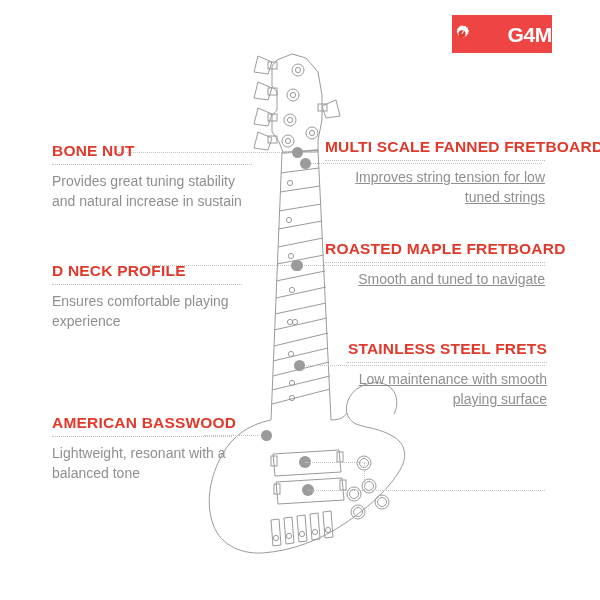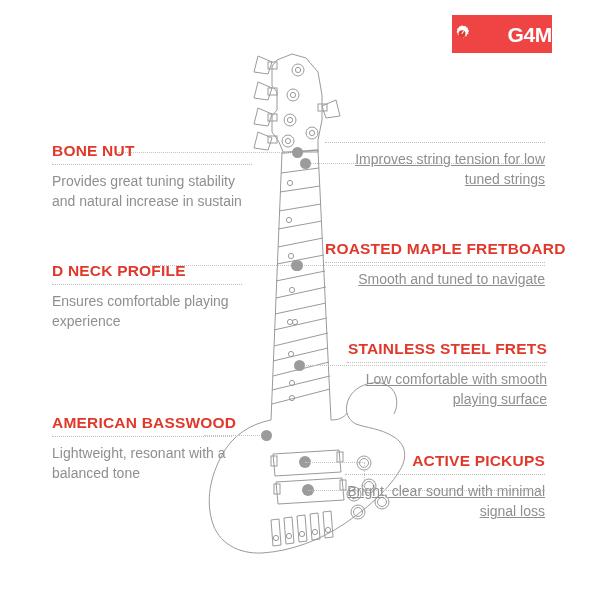--- a/index.html
+++ b/index.html
@@ -259,47 +259,43 @@
 
   <div class="callout left" style="left:52px; top:262px; width:190px;">
     <div class="title-wrap">
       <span class="title">D NECK PROFILE</span>
     </div>
     <div class="rule"></div>
     <div class="desc">Ensures comfortable playing experience</div>
   </div>
 
   <div class="callout right" style="left:325px; top:138px; width:220px;">
+    <div class="title-wrap">
+      <span class="title">MULTI SCALE FANNED FRETBOARD</span>
+    </div>
     <div class="rule"></div>
     <div class="desc">Improves string tension for low tuned strings</div>
   </div>
 
   <div class="callout right" style="left:325px; top:240px; width:220px;">
     <div class="title-wrap">
       <span class="title">ROASTED MAPLE FRETBOARD</span>
     </div>
     <div class="rule"></div>
     <div class="desc">Smooth and tuned to navigate</div>
   </div>
 
   <div class="callout right" style="left:347px; top:340px; width:200px;">
     <div class="title-wrap">
       <span class="title">STAINLESS STEEL FRETS</span>
     </div>
     <div class="rule"></div>
-    <div class="desc">Low comfortable with smooth playing surface</div>
-  </div>
-
-  <div class="callout right" style="left:345px; top:452px; width:200px;">
-    <div class="title-wrap">
-      <span class="title">ACTIVE PICKUPS</span>
-    </div>
-    <div class="rule"></div>
-    <div class="desc">Bright, clear sound with minimal signal loss</div>
-  </div>
+    <div class="desc">Low maintenance with smooth playing surface</div>
+  </div>
+
 
   <div class="logo-box">
     <svg class="logo-gear" viewBox="0 0 24 24">
       <path fill="#ffffff" d="M12 1.6l2.0 1.0 2.0-.6 1.1 1.8 2.0.7-.1 2.1 1.5 1.5-1.2 1.7.5 2.0-1.9.9-.6 2.0-2.1.1-1.5 1.5-1.8-1.1-2.0.5-.9-1.9-2.0-.6-.1-2.1-1.5-1.5 1.1-1.8-.5-2.0 1.9-.9.6-2.0 2.1-.1z"></path>
       <circle cx="12" cy="11.6" r="4.2" fill="#e0392b"></circle>
       <rect x="11.4" y="8.0" width="1.2" height="4.2" fill="#ffffff" transform="rotate(32 12 11.6)"></rect>
     </svg>
     <span class="logo-text">G4M</span>
   </div>
 

